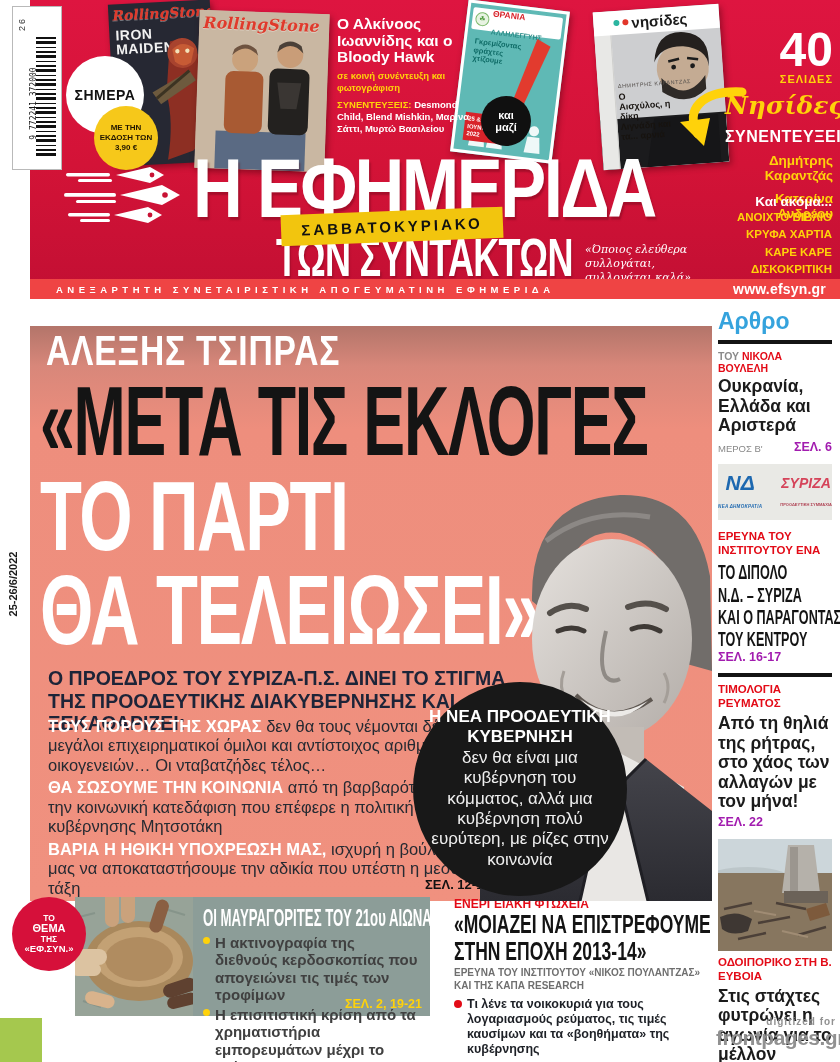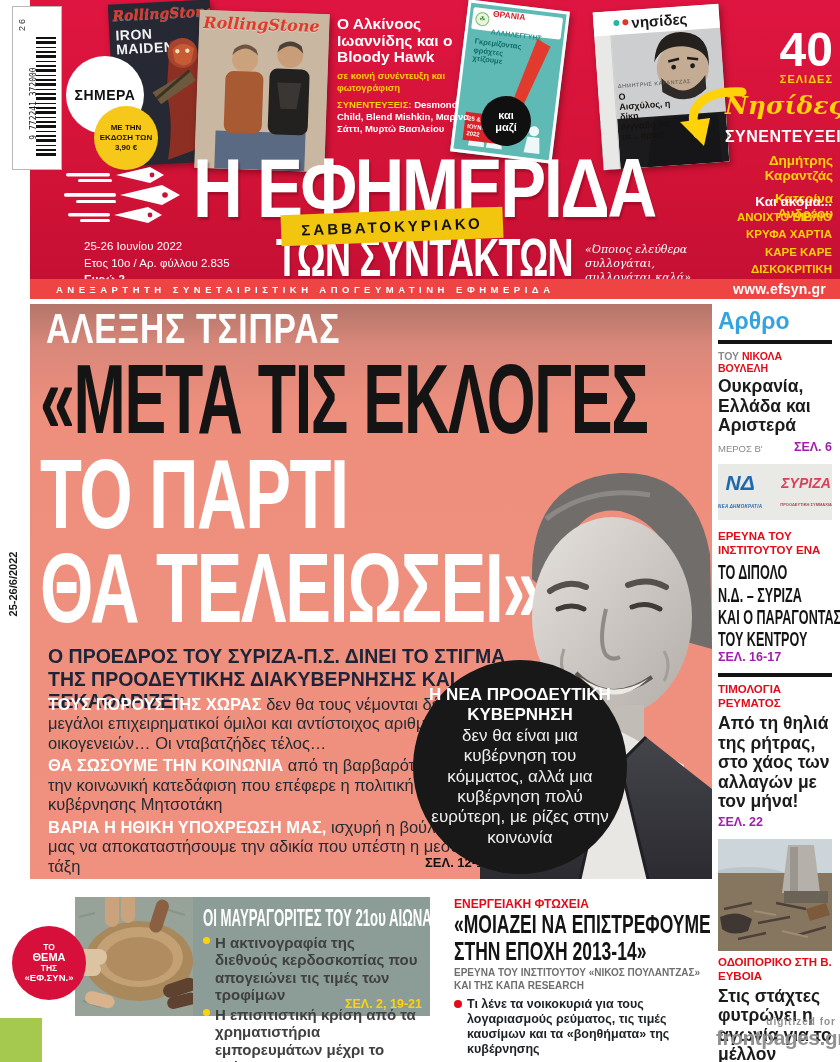--- a/index.html
+++ b/index.html
@@ -93,21 +93,21 @@
   .more-col{left:712px;top:194px;width:120px;text-align:right;z-index:5;}
   .more-head{color:#fff;font-weight:800;font-size:13.5px;}
   .more-item{color:#ffd20a;font-weight:800;font-size:11.5px;line-height:1.5;}
 
   .black-bar{left:30px;top:279px;width:810px;height:20px;background:#ef4444;z-index:7;
     display:flex;align-items:center;justify-content:space-between;padding:0 14px 0 26px;box-sizing:border-box;}
   .tagline{color:#fff;font-size:9.5px;letter-spacing:4.5px;font-weight:600;}
   .site{color:#fff;font-weight:800;font-size:14px;letter-spacing:.2px;}
 
   
-  .lead-panel{left:30px;top:304px;width:682px;height:575px;overflow:hidden;
+  .lead-panel{left:30px;top:326px;width:682px;height:575px;overflow:hidden;
     background:linear-gradient(180deg,#b3756a 0%,#d8877a 7%,#ee8e7d 18%,#f0917f 100%);}
   .lead-kicker{left:16px;top:4px;font-size:42px;font-weight:700;color:#fff;letter-spacing:1px;
     transform:scaleX(.8);line-height:1;}
   .hl{font-weight:800;line-height:1;letter-spacing:-2px;}
   .hl1{left:10px;top:46px;font-size:98px;color:#141414;transform:scaleX(.64);}
   .hl2{left:10px;top:141px;font-size:98px;color:#fff;transform:scaleX(.7);}
   .hl3{left:10px;top:235px;font-size:98px;color:#fff;transform:scaleX(.7);}
   .deck{left:18px;top:341px;width:465px;font-size:19.5px;font-weight:800;color:#1d2438;line-height:1.16;}
   .points{left:18px;top:391px;width:446px;font-size:16.5px;color:#262a32;line-height:1.18;}
   .points p{margin:0 0 3px 0;}
@@ -154,21 +154,21 @@
   .hands-photo{left:75px;top:897px;width:118px;height:119px;display:block;}
   .theme-panel{left:193px;top:897px;width:237px;height:119px;background:#8c9d98;box-sizing:border-box;
     padding:8px 10px;}
   .theme-title{font-size:24px;font-weight:800;color:#fff;white-space:nowrap;transform:scaleX(.55);
     transform-origin:0 0;line-height:1.05;}
   .theme-bullets{margin-top:4px;}
   .t-bullet{display:flex;gap:5px;margin-top:3px;}
   .t-bullet .d{width:7px;height:7px;border-radius:50%;background:#ffd20a;flex:0 0 auto;margin-top:3px;}
   .t-bullet .tx{color:#404040;font-weight:bold;font-size:15px;line-height:1.15;}
   .theme-page{position:absolute;right:8px;bottom:5px;color:#ffd20a;font-weight:800;font-size:12.5px;}
-  .theme-badge{left:12px;top:926px;width:74px;height:74px;border-radius:50%;background:#d6103a;z-index:5;
+  .theme-badge{left:12px;top:897px;width:74px;height:74px;border-radius:50%;background:#d6103a;z-index:5;
     display:flex;flex-direction:column;align-items:center;justify-content:center;color:#fff;line-height:1.05;}
   .tb1{font-size:8.5px;font-weight:bold;}
   .tb2{font-size:11px;font-weight:800;}
   .tb3{font-size:8.5px;font-weight:bold;}
   .tb4{font-size:9.5px;font-weight:800;}
 
   .poverty{left:454px;top:897px;width:266px;}
   .pov-kicker{color:#e30b17;font-weight:800;font-size:12px;}
   .pov-title div{font-size:25px;font-weight:800;color:#141414;line-height:1.06;white-space:nowrap;
     transform:scaleX(.7);transform-origin:0 0;}
@@ -308,25 +308,20 @@
       <path d="M56 31 L98 21 L116 31 L98 41 Z"></path>
       <path d="M50 51 L84 43 L98 51 L84 59 Z"></path>
     </g>
     <circle cx="88" cy="11" r="2.4" fill="#c81234"></circle>
     <circle cx="101" cy="31" r="2.8" fill="#c81234"></circle>
     <circle cx="86" cy="51" r="2.4" fill="#c81234"></circle>
   </svg>
   <div class="abs mast-title condL nowrap">Η ΕΦΗΜΕΡΙΔΑ</div>
   <div class="abs badge-weekend">ΣΑΒΒΑΤΟΚΥΡΙΑΚΟ</div>
   <div class="abs mast-title2 condL nowrap">ΤΩΝ ΣΥΝΤΑΚΤΩΝ</div>
-  <div class="abs date-block">
-    <div>25-26 Ιουνίου 2022</div>
-    <div>Ετος 10ο / Αρ. φύλλου 2.835</div>
-    <div class="b">Ευρώ 2</div>
-  </div>
   <div class="abs motto">
     <span>«Όποιος ελεύθερα συλλογάται, συλλογάται καλά»</span><span class="attr"> Ρήγας-1790</span>
   </div>
   <div class="abs more-col">
     <div class="more-head">Και ακόμα...</div>
     <div class="more-item">ΑΝΟΙΧΤΟ ΒΙΒΛΙΟ</div>
     <div class="more-item">ΚΡΥΦΑ ΧΑΡΤΙΑ</div>
     <div class="more-item">ΚΑΡΕ ΚΑΡΕ</div>
     <div class="more-item">ΔΙΣΚΟΚΡΙΤΙΚΗ</div>
   </div>

